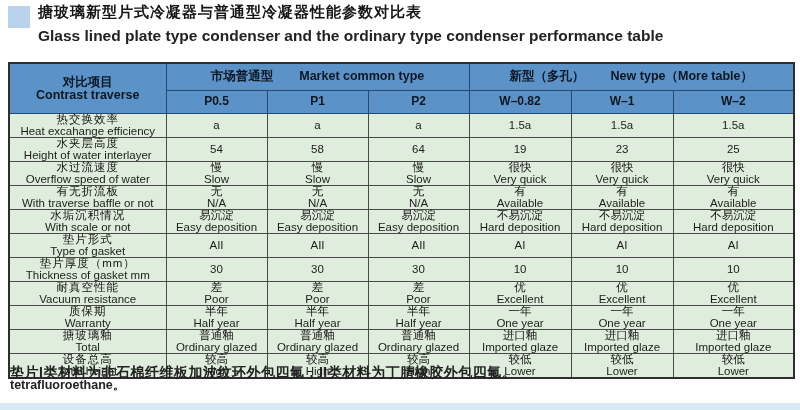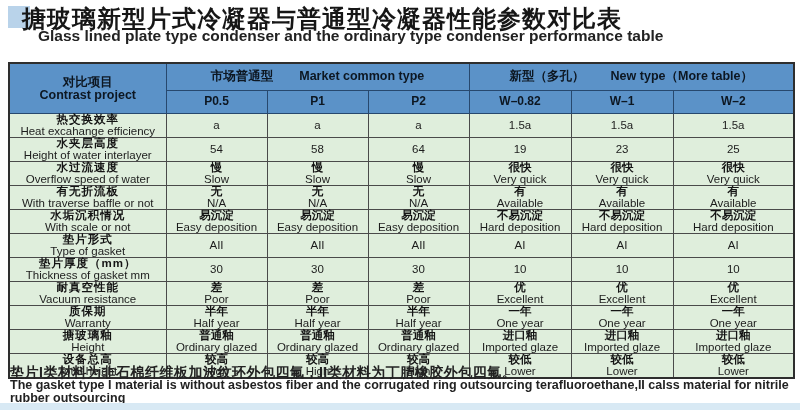--- a/index.html
+++ b/index.html
@@ -3,21 +3,21 @@
 <meta charset="utf-8">
 <style>
   html,body{margin:0;padding:0;}
   body{
     width:800px;height:410px;position:relative;overflow:hidden;
     background:#ffffff;color:#1c1c1c;
     font-family:"Liberation Sans","DejaVu Sans",sans-serif;
   }
   
   .title-square{position:absolute;left:8px;top:6px;width:22px;height:22px;background:#B9D3EA;}
-  .title-zh{position:absolute;left:22px;top:3px;font-size:24px;font-weight:bold;color:#161616;letter-spacing:1px;}
+  .title-zh{position:absolute;left:38px;top:3px;font-size:15px;font-weight:bold;color:#161616;letter-spacing:1px;}
   .title-en{position:absolute;left:38px;top:27px;font-size:15.5px;font-weight:bold;color:#222222;}
   
   table.cmp{
     position:absolute;left:8px;top:62px;width:785px;
     border-collapse:collapse;table-layout:fixed;
     border:2px solid #2e2e2e;
   }
   table.cmp th,table.cmp td{
     text-align:center;vertical-align:middle;padding:0;
     font-size:11.5px;line-height:11.5px;
@@ -25,21 +25,21 @@
   thead th{
     background:#5B92C8;border:1px solid #27486E;color:#0d1722;font-weight:bold;
   }
   tr.group-row th{height:26px;font-size:12.5px;}
   tr.col-row th{height:22px;font-size:12px;}
   th.contrast-cell div{line-height:13px;}
   .gzh{margin-right:26px;}
   tbody td{
     background:#DFEEDC;border:1px solid #4a4a4a;height:23px;
   }
-  tbody .zh{font-weight:bold;font-size:11.5px;line-height:11.5px;color:#141414;}
+  tbody .zh{font-weight:normal;font-size:11.5px;line-height:11.5px;color:#141414;}
   tbody .en{font-weight:normal;font-size:11.5px;line-height:11px;color:#1c1c1c;}
   td.label-cell .zh{letter-spacing:1px;}
   
   .footnote{position:absolute;left:10px;top:366px;width:786px;color:#222222;}
   .footnote .fzh{font-size:14px;font-weight:bold;line-height:13px;letter-spacing:0.5px;}
   .footnote .fen{font-size:12.5px;font-weight:bold;line-height:13px;}
   
   .bottom-stripe{position:absolute;left:0;bottom:0;width:800px;height:7px;background:#D8E9F4;}
 </style>
 </head>
@@ -56,21 +56,21 @@
       <col style="width:101px">
       <col style="width:101px">
     <col style="width:102px">
       <col style="width:102px">
       <col style="width:121px">
   </colgroup>
   <thead>
     <tr class="group-row">
       <th rowspan="2" class="contrast-cell">
         <div>对比项目</div>
-        <div>Contrast project</div>
+        <div>Contrast traverse</div>
       </th>
       <th colspan="3">
         <span class="gzh">市场普通型</span><span class="gen">Market common type</span>
       </th>
       <th colspan="3">
         <span class="gzh">新型（多孔）</span><span class="gen">New type（More table）</span>
       </th>
     </tr>
     <tr class="col-row">
       <th>P0.5</th>
@@ -324,21 +324,21 @@
           <div class="en">One year</div>
         </td>
         <td>
           <div class="zh">一年</div>
           <div class="en">One year</div>
         </td>
       </tr>
       <tr>
         <td class="label-cell">
           <div class="zh">搪玻璃釉</div>
-          <div class="en">Height</div>
+          <div class="en">Total</div>
         </td>
         <td>
           <div class="zh">普通釉</div>
           <div class="en">Ordinary glazed</div>
         </td>
         <td>
           <div class="zh">普通釉</div>
           <div class="en">Ordinary glazed</div>
         </td>
         <td>
@@ -386,17 +386,16 @@
         <td>
           <div class="zh">较低</div>
           <div class="en">Lower</div>
         </td>
       </tr>
     </tbody>
 </table>
 
 <div class="footnote">
   <div class="fzh">垫片I类材料为非石棉纤维板加波纹环外包四氟，II类材料为丁腈橡胶外包四氟。</div>
-  <div class="fen">The gasket type I material is without asbestos fiber and the corrugated ring outsourcing terafluoroethane,II calss material for nitrile rubber outsourcing</div>
   <div class="fen">tetrafluoroethane。</div>
 </div>
 
 <div class="bottom-stripe"></div>
 
 </body></html>

